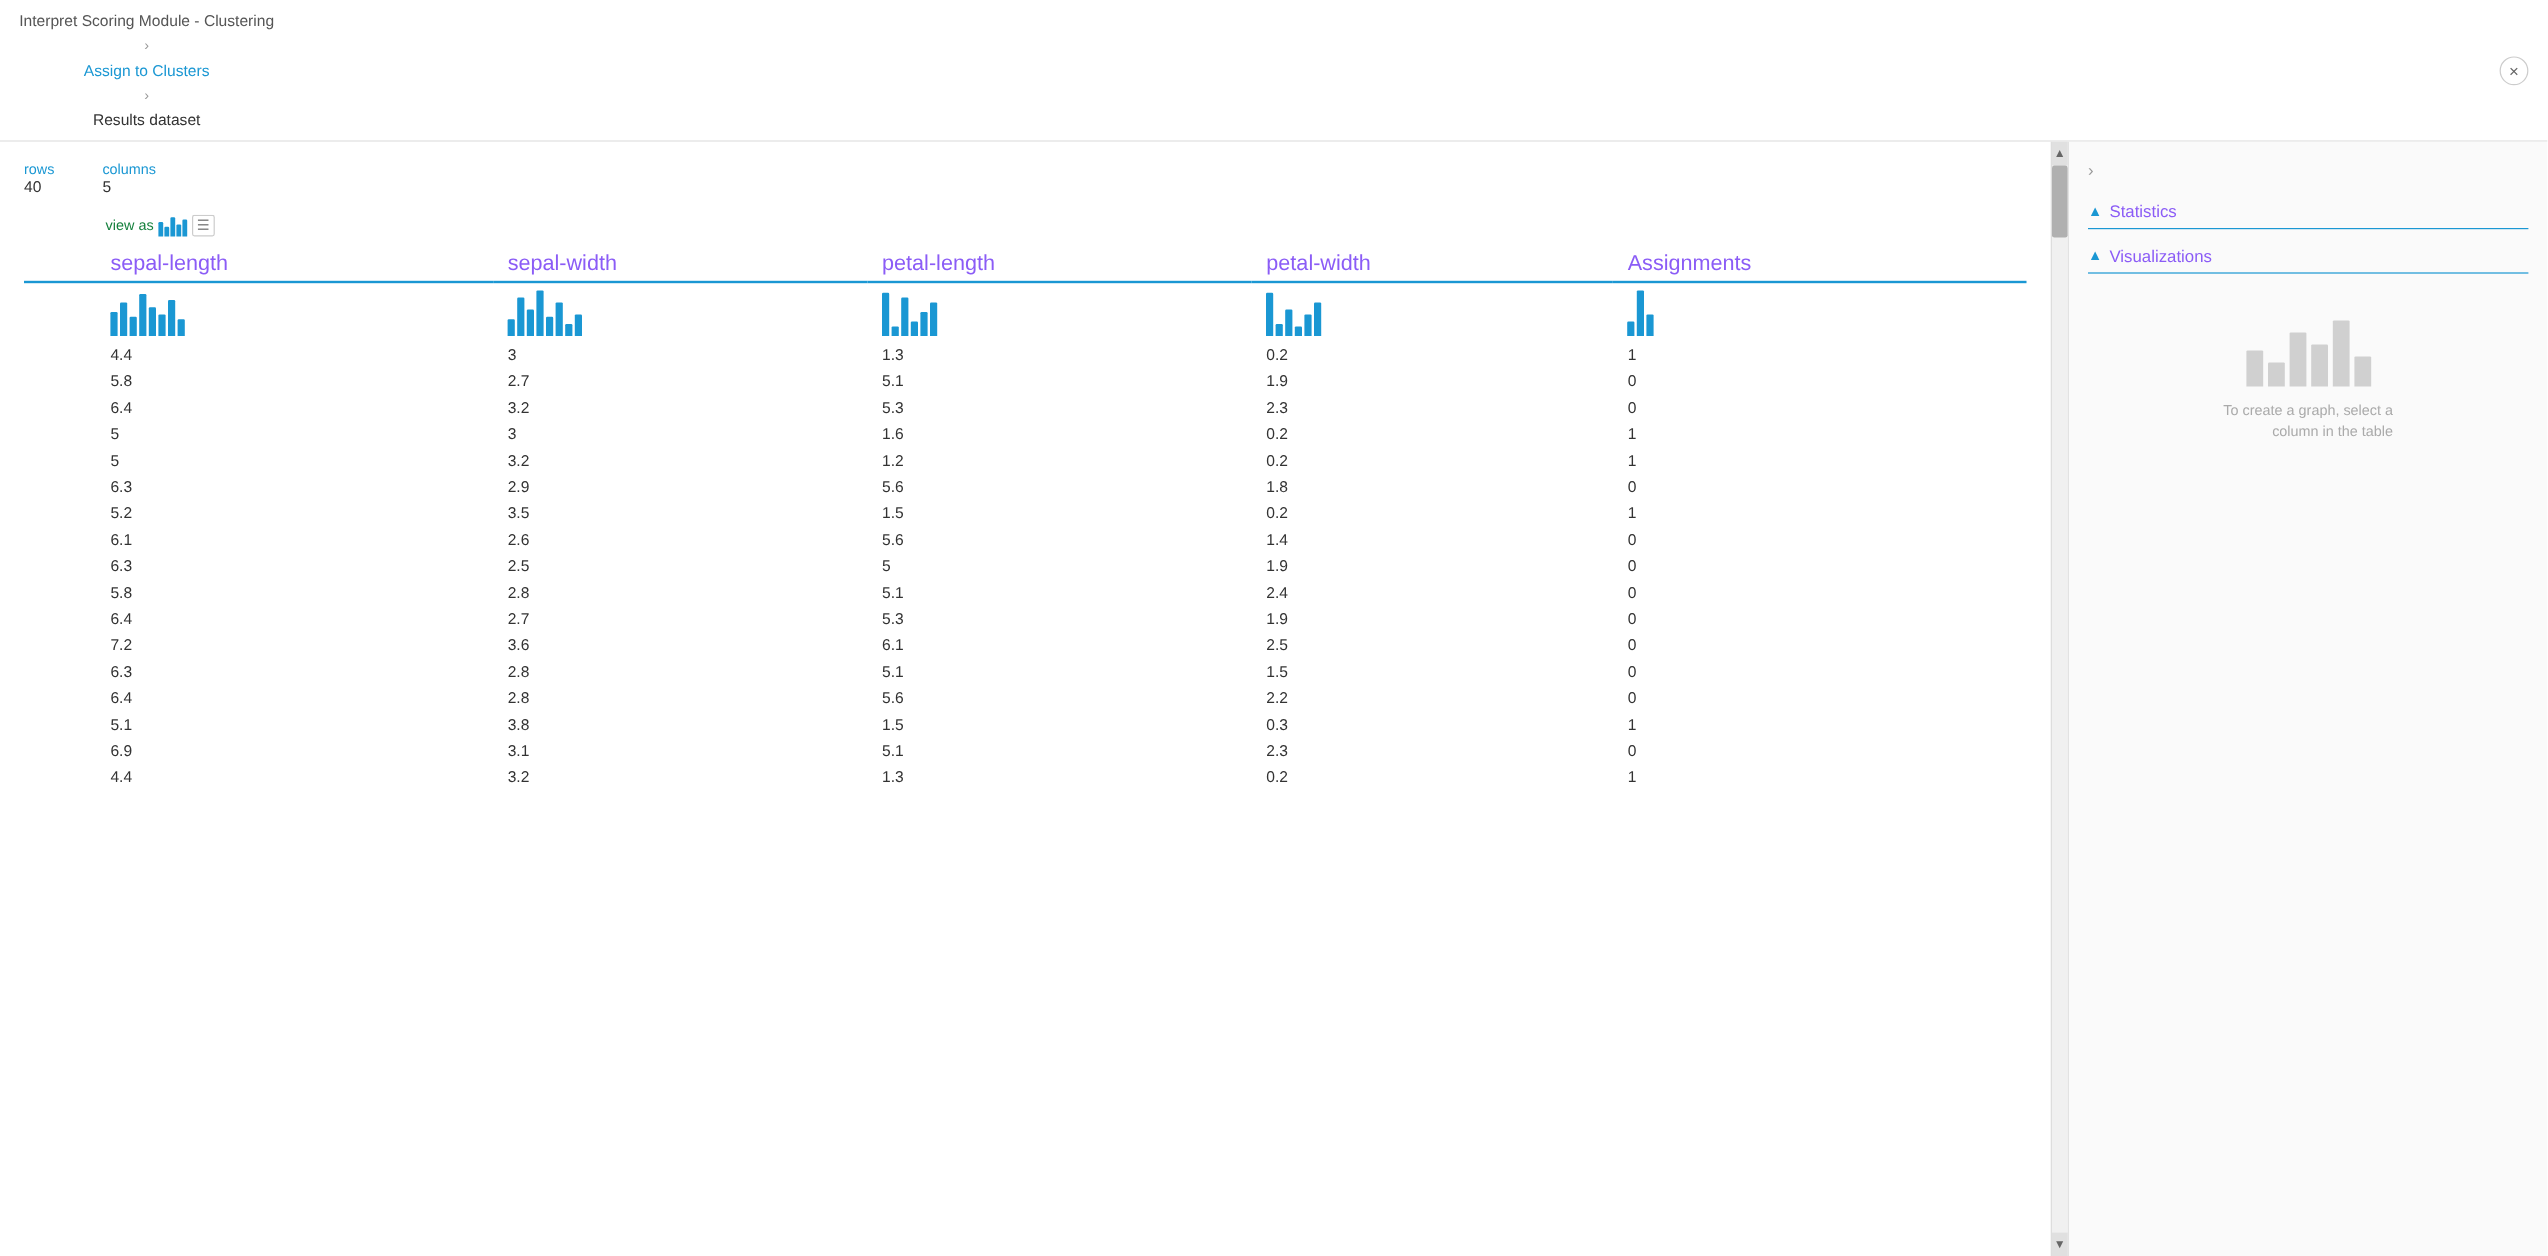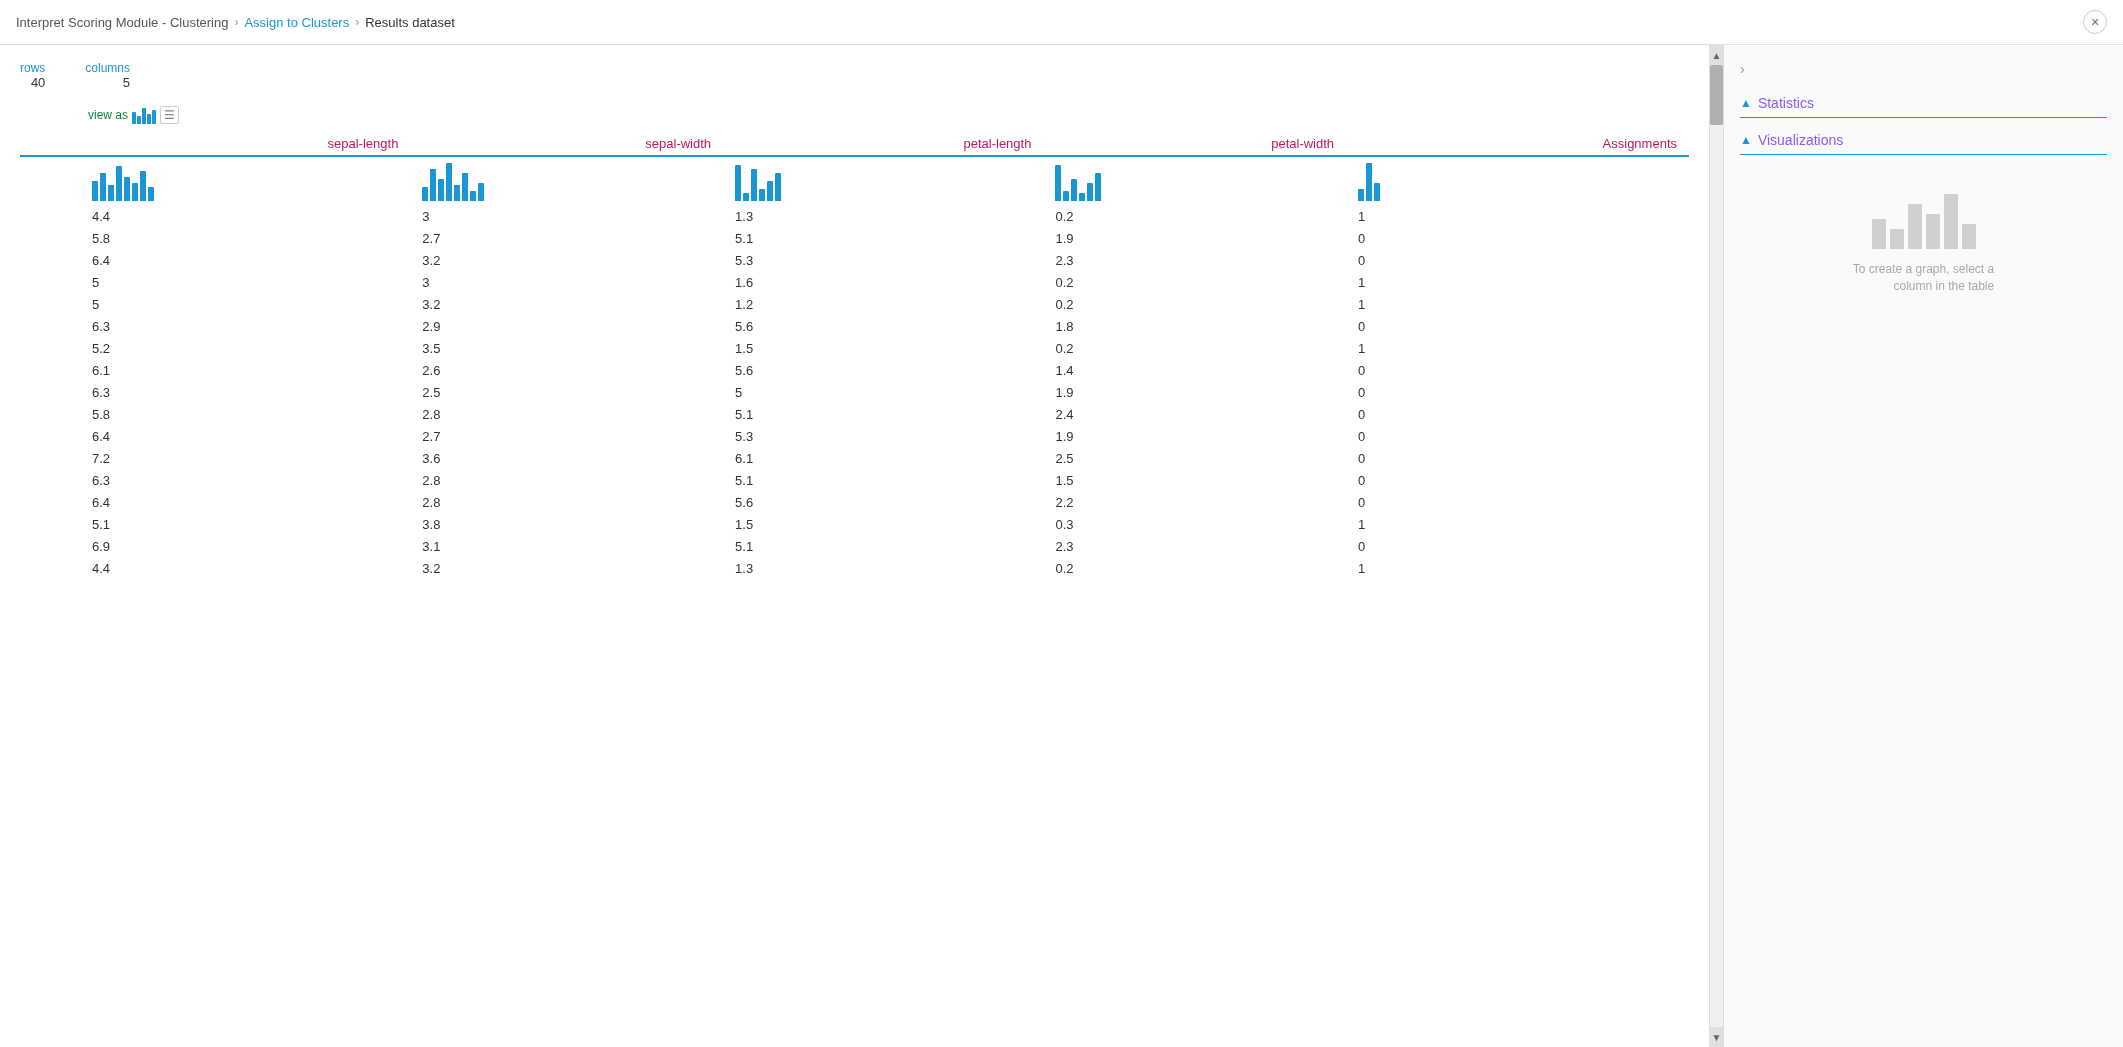--- a/index.html
+++ b/index.html
@@ -23,20 +23,21 @@
       background: #fff;
       min-height: 44px;
     }
 
     .breadcrumb {
       display: flex;
       align-items: center;
       gap: 6px;
       font-size: 13px;
       color: #555;
+      flex-direction: column;
     }
 
     .breadcrumb-separator {
       color: #999;
       font-size: 12px;
     }
 
     .breadcrumb-current {
       color: #333;
     }
@@ -67,21 +68,20 @@
       padding: 16px 20px;
       overflow: hidden;
       display: flex;
       flex-direction: column;
     }
 
     .meta-info {
       display: flex;
       gap: 40px;
       margin-bottom: 16px;
-      text-align: right;
     }
 
     .meta-item label {
       color: #1a97d3;
       font-size: 12px;
       display: block;
     }
 
     .meta-item value {
       font-size: 13px;
@@ -95,26 +95,26 @@
       display: flex;
       flex-direction: column;
     }
 
     .data-table {
       border-collapse: collapse;
       width: 100%;
     }
 
     .data-table th {
-      text-align: right;
+      text-align: left;
       padding: 4px 12px;
       font-weight: 400;
-      color: #be185d;
+      color: #8b5cf6;
       border-bottom: 2px solid #1a97d3;
-      font-size: 13px;
+      font-size: 18px;
       white-space: nowrap;
     }
 
     .data-table td {
       padding: 3px 12px;
       color: #333;
       font-size: 13px;
       border-bottom: 1px solid transparent;
     }
 

